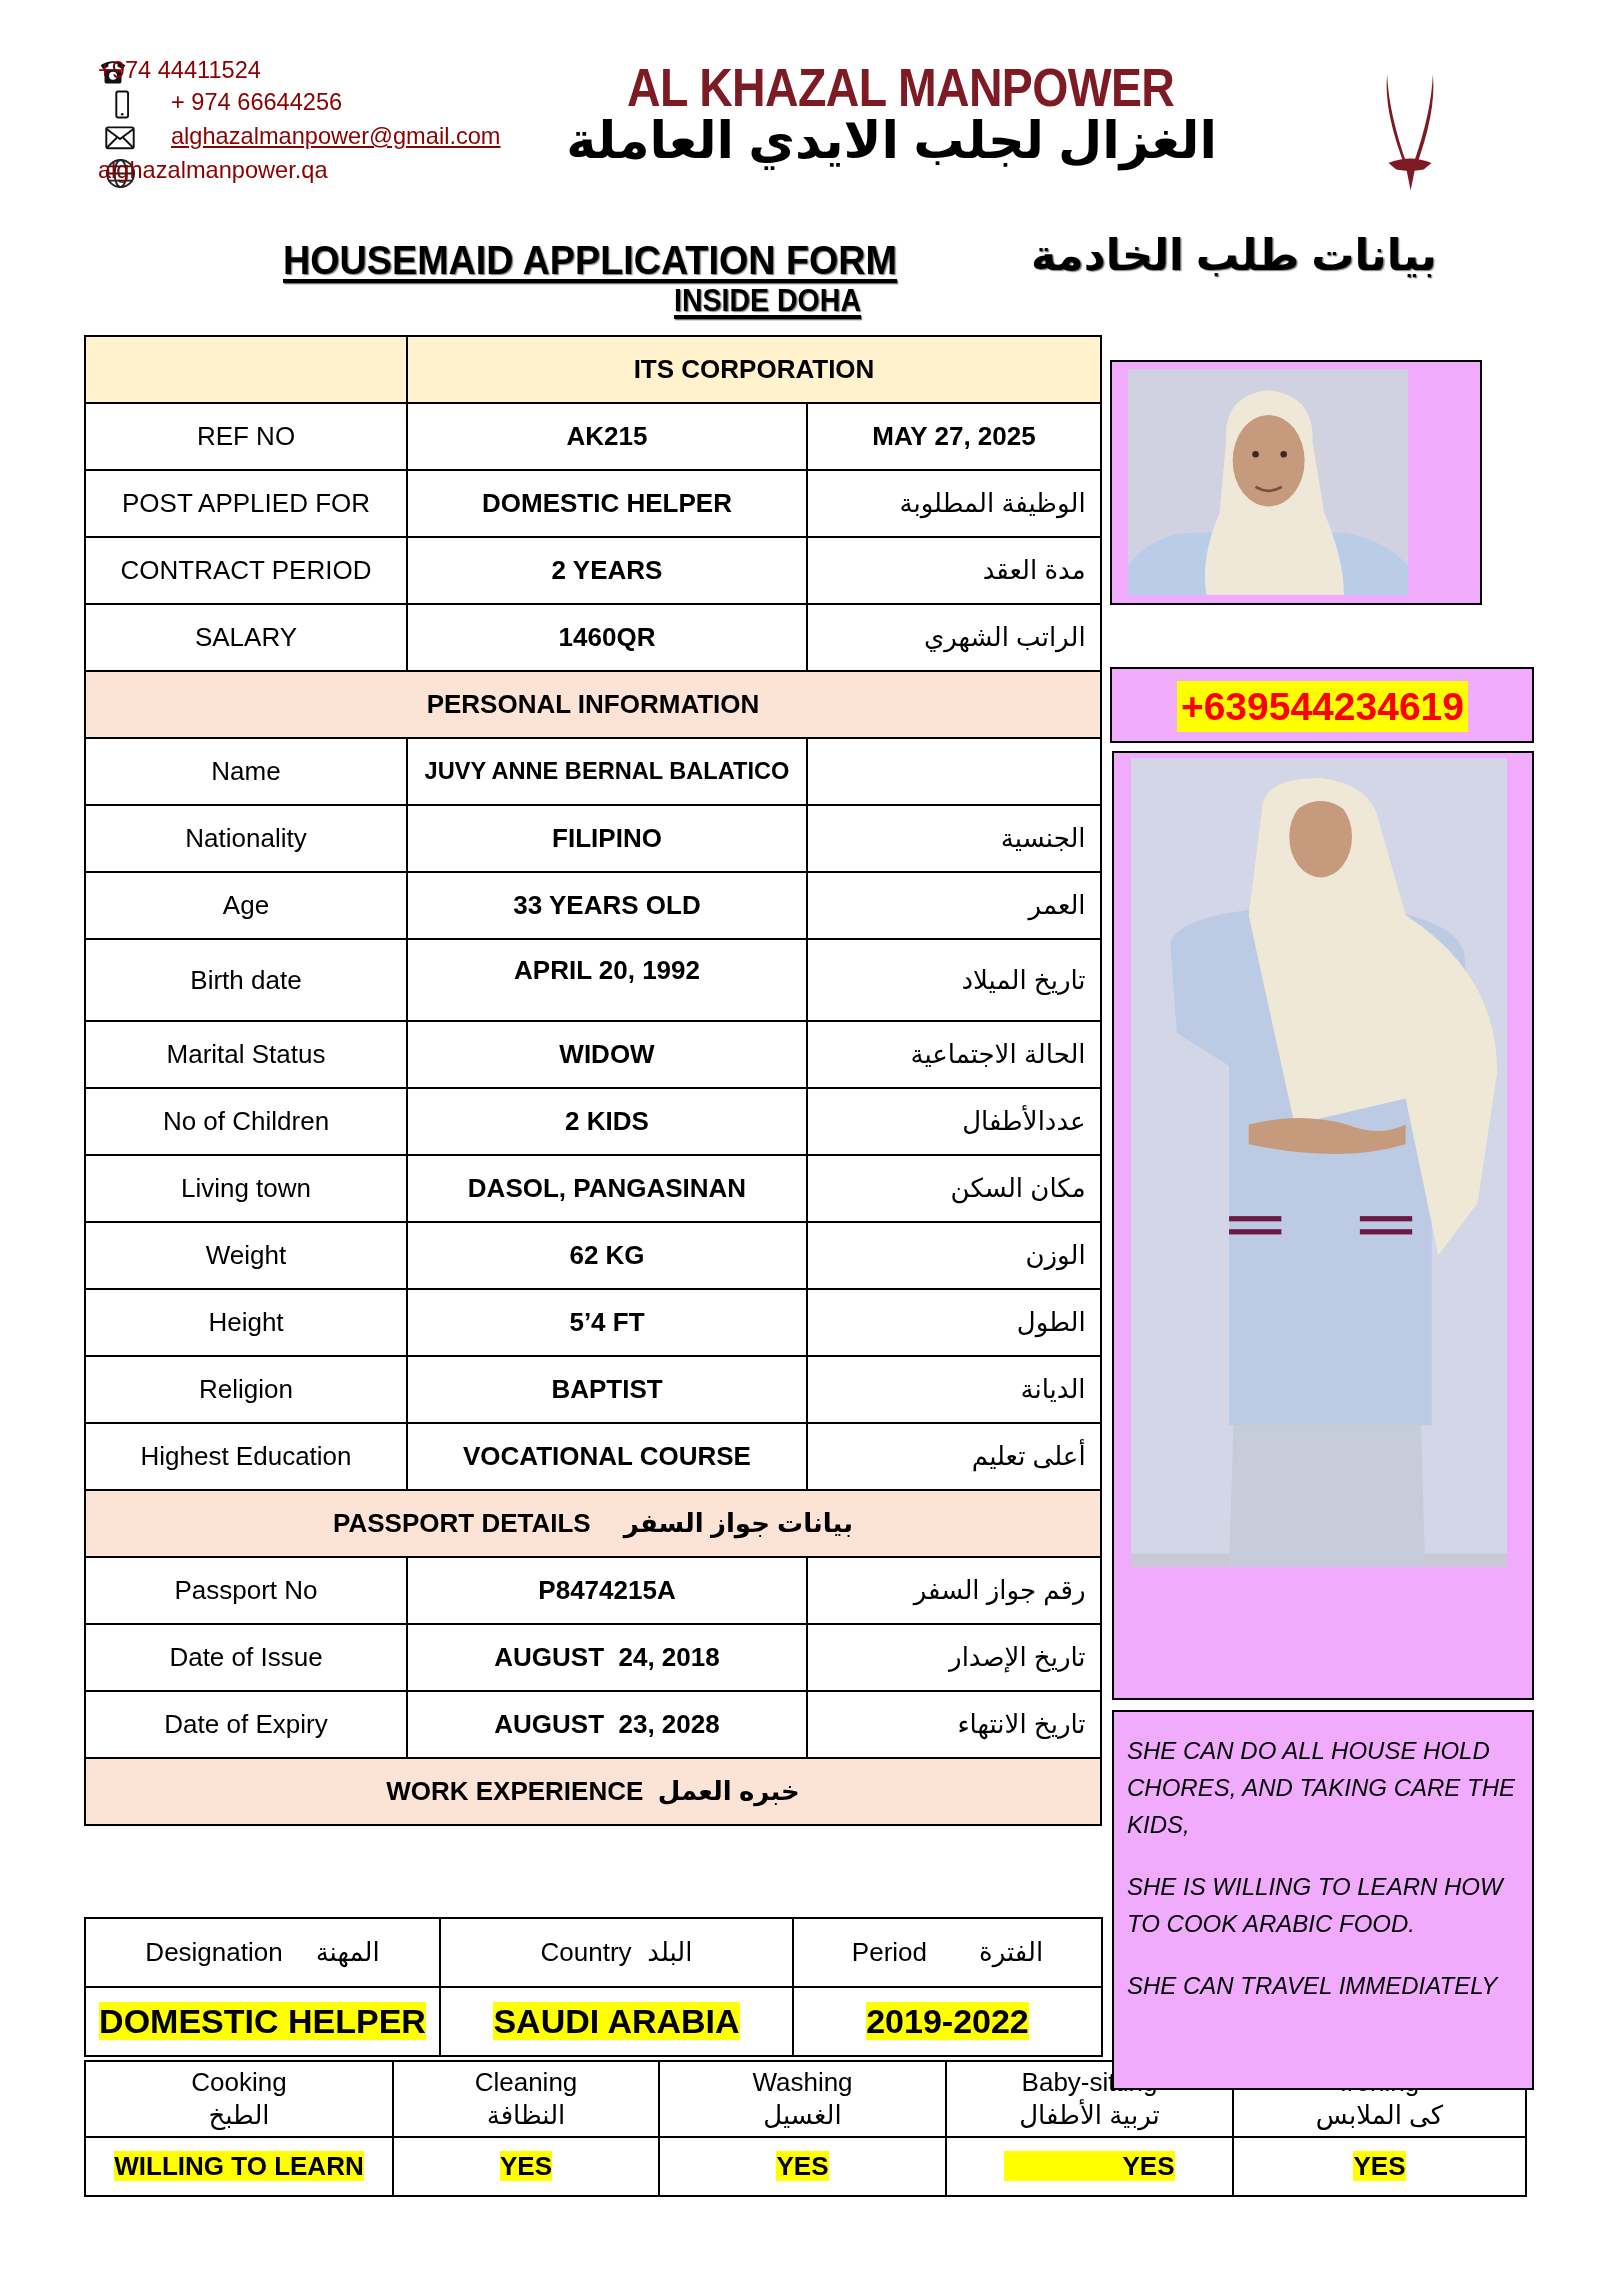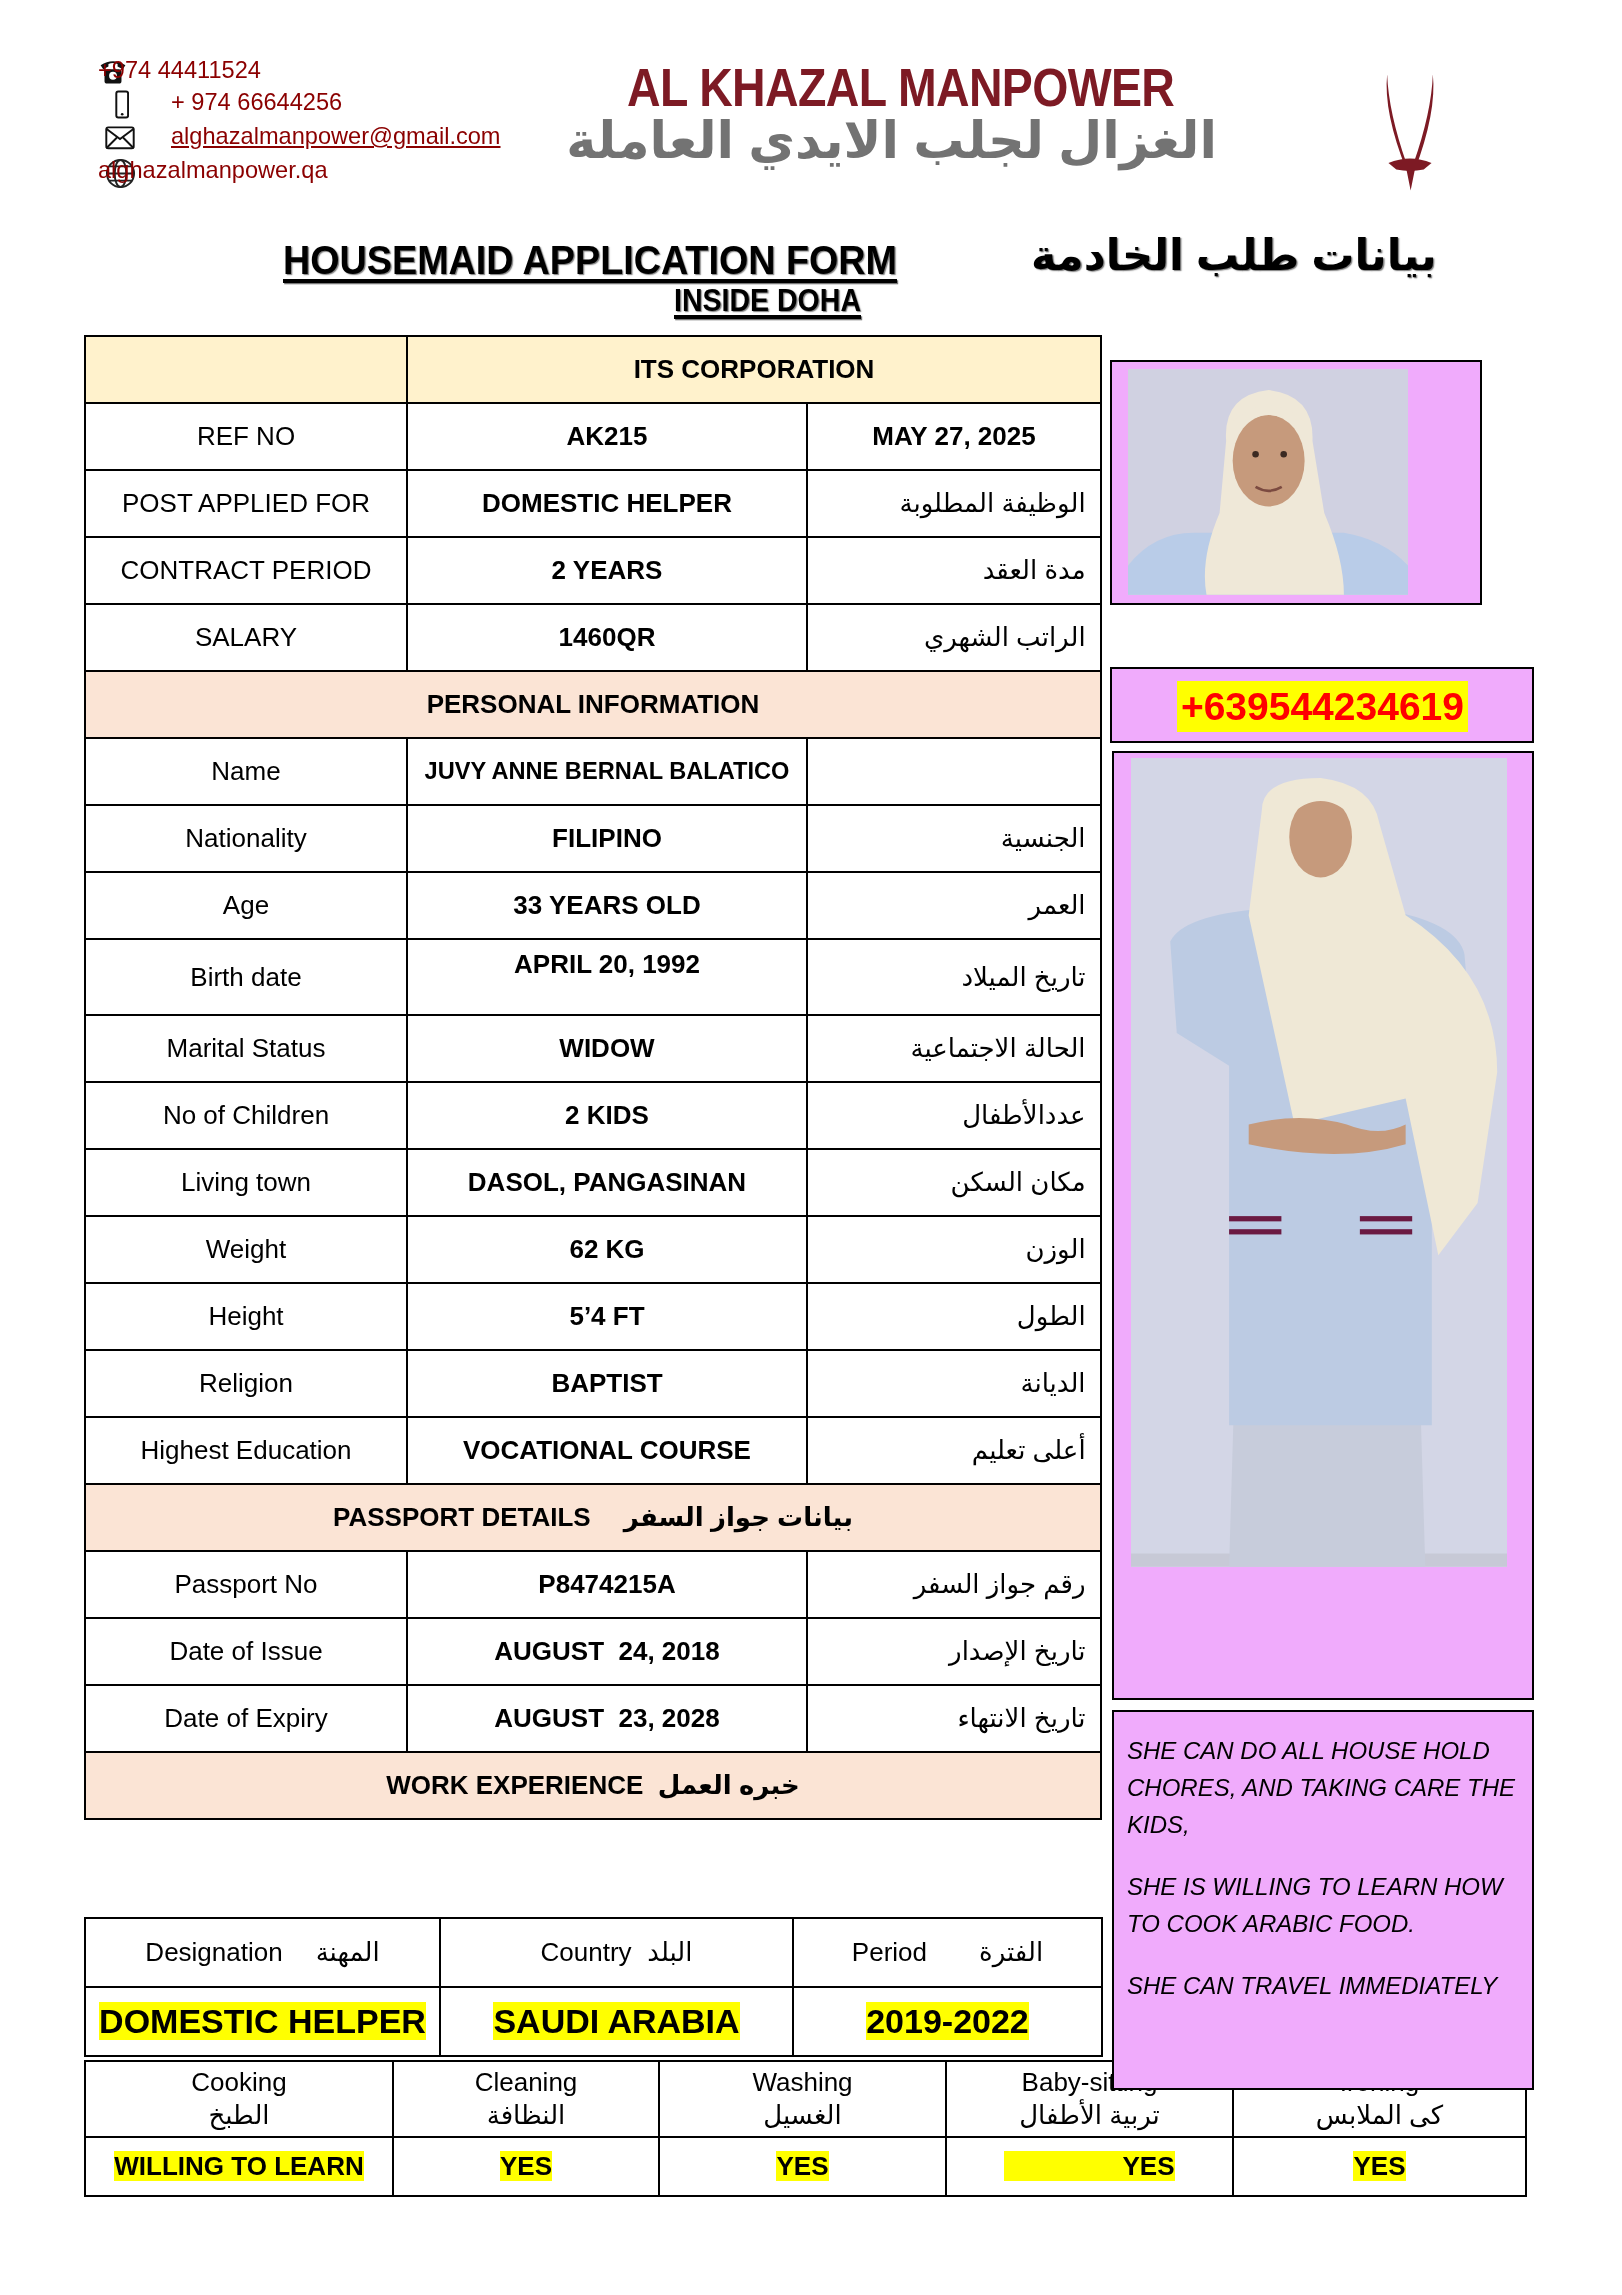--- a/index.html
+++ b/index.html
@@ -5,36 +5,36 @@
   html,body{margin:0;padding:0;background:#fff;}
   body{width:1623px;height:2295px;position:relative;overflow:hidden;font-family:"Liberation Sans","DejaVu Sans",sans-serif;color:#000;}
   .abs{position:absolute;}
   
   .contact{color:#8b0000;font-size:23.6px;line-height:33px;}
   .contact .row{position:absolute;white-space:nowrap;}
   .contact .ico{position:absolute;}
   .contact a{color:#8b0000;text-decoration:underline;}
   
   .brand-en{left:627px;top:56px;font-size:54px;font-weight:bold;color:#7d1a24;letter-spacing:-0.7px;transform:scaleX(0.86);transform-origin:left top;white-space:nowrap;}
-  .brand-ar{left:569px;top:111px;width:648px;font-size:51px;font-weight:bold;color:#737373;direction:rtl;text-align:center;white-space:nowrap;}
+  .brand-ar{left:569px;top:111px;width:648px;font-size:51px;font-weight:bold;color:#000000;direction:rtl;text-align:center;white-space:nowrap;}
   
   .title{left:283px;top:237px;font-size:41px;font-weight:bold;text-decoration:underline;text-decoration-thickness:3.9px;text-underline-offset:5.2px;white-space:nowrap;transform:scaleX(0.92);transform-origin:left top;text-shadow:1.3px 1.3px 1.3px #777;}
   .title-ar{left:1031px;top:230px;font-size:43px;font-weight:bold;direction:rtl;white-space:nowrap;text-shadow:1.3px 1.3px 1.3px #777;}
   .subtitle{left:674px;top:283px;font-size:31px;font-weight:bold;text-decoration:underline;text-decoration-thickness:3.9px;text-underline-offset:3.9px;white-space:nowrap;transform:scaleX(0.92);transform-origin:left top;text-shadow:1.3px 1.3px 1.3px #777;}
   
   table{border-collapse:collapse;table-layout:fixed;}
   .main{position:absolute;left:84px;top:335px;width:1017px;}
   .main td{border:2px solid #000;height:65px;font-size:26px;padding:0 14.4px;overflow:hidden;white-space:nowrap;}
   .main td.lbl{text-align:center;}
   .main td.val{text-align:center;font-weight:bold;}
   .main td.ar{text-align:right;direction:rtl;font-size:26px;}
   .main td.head-yellow{background:#fff2cc;text-align:center;font-weight:bold;}
   .main td.sec{background:#fbe4d5;text-align:center;font-weight:bold;}
   .main td.small{font-size:23.6px;}
-  .main td.top{vertical-align:top;padding-top:9px;}
+  .main td.top{vertical-align:top;padding-top:15px;}
   .work{position:absolute;left:84px;width:1017px;}
   .work td{border:2px solid #000;height:65px;text-align:center;font-size:26px;white-space:nowrap;}
   .work td.big{font-size:34px;font-weight:bold;}
   .hl{background:#ffff00;}
   .sp{display:inline-block;width:33px;}
   
   .skills{position:absolute;left:84px;top:2060px;width:1440px;}
   .skills td{border:2px solid #000;text-align:center;font-size:26px;white-space:nowrap;}
   .skills tr.h td{height:72px;line-height:33px;}
   .skills tr.v td{height:55px;font-weight:bold;}

